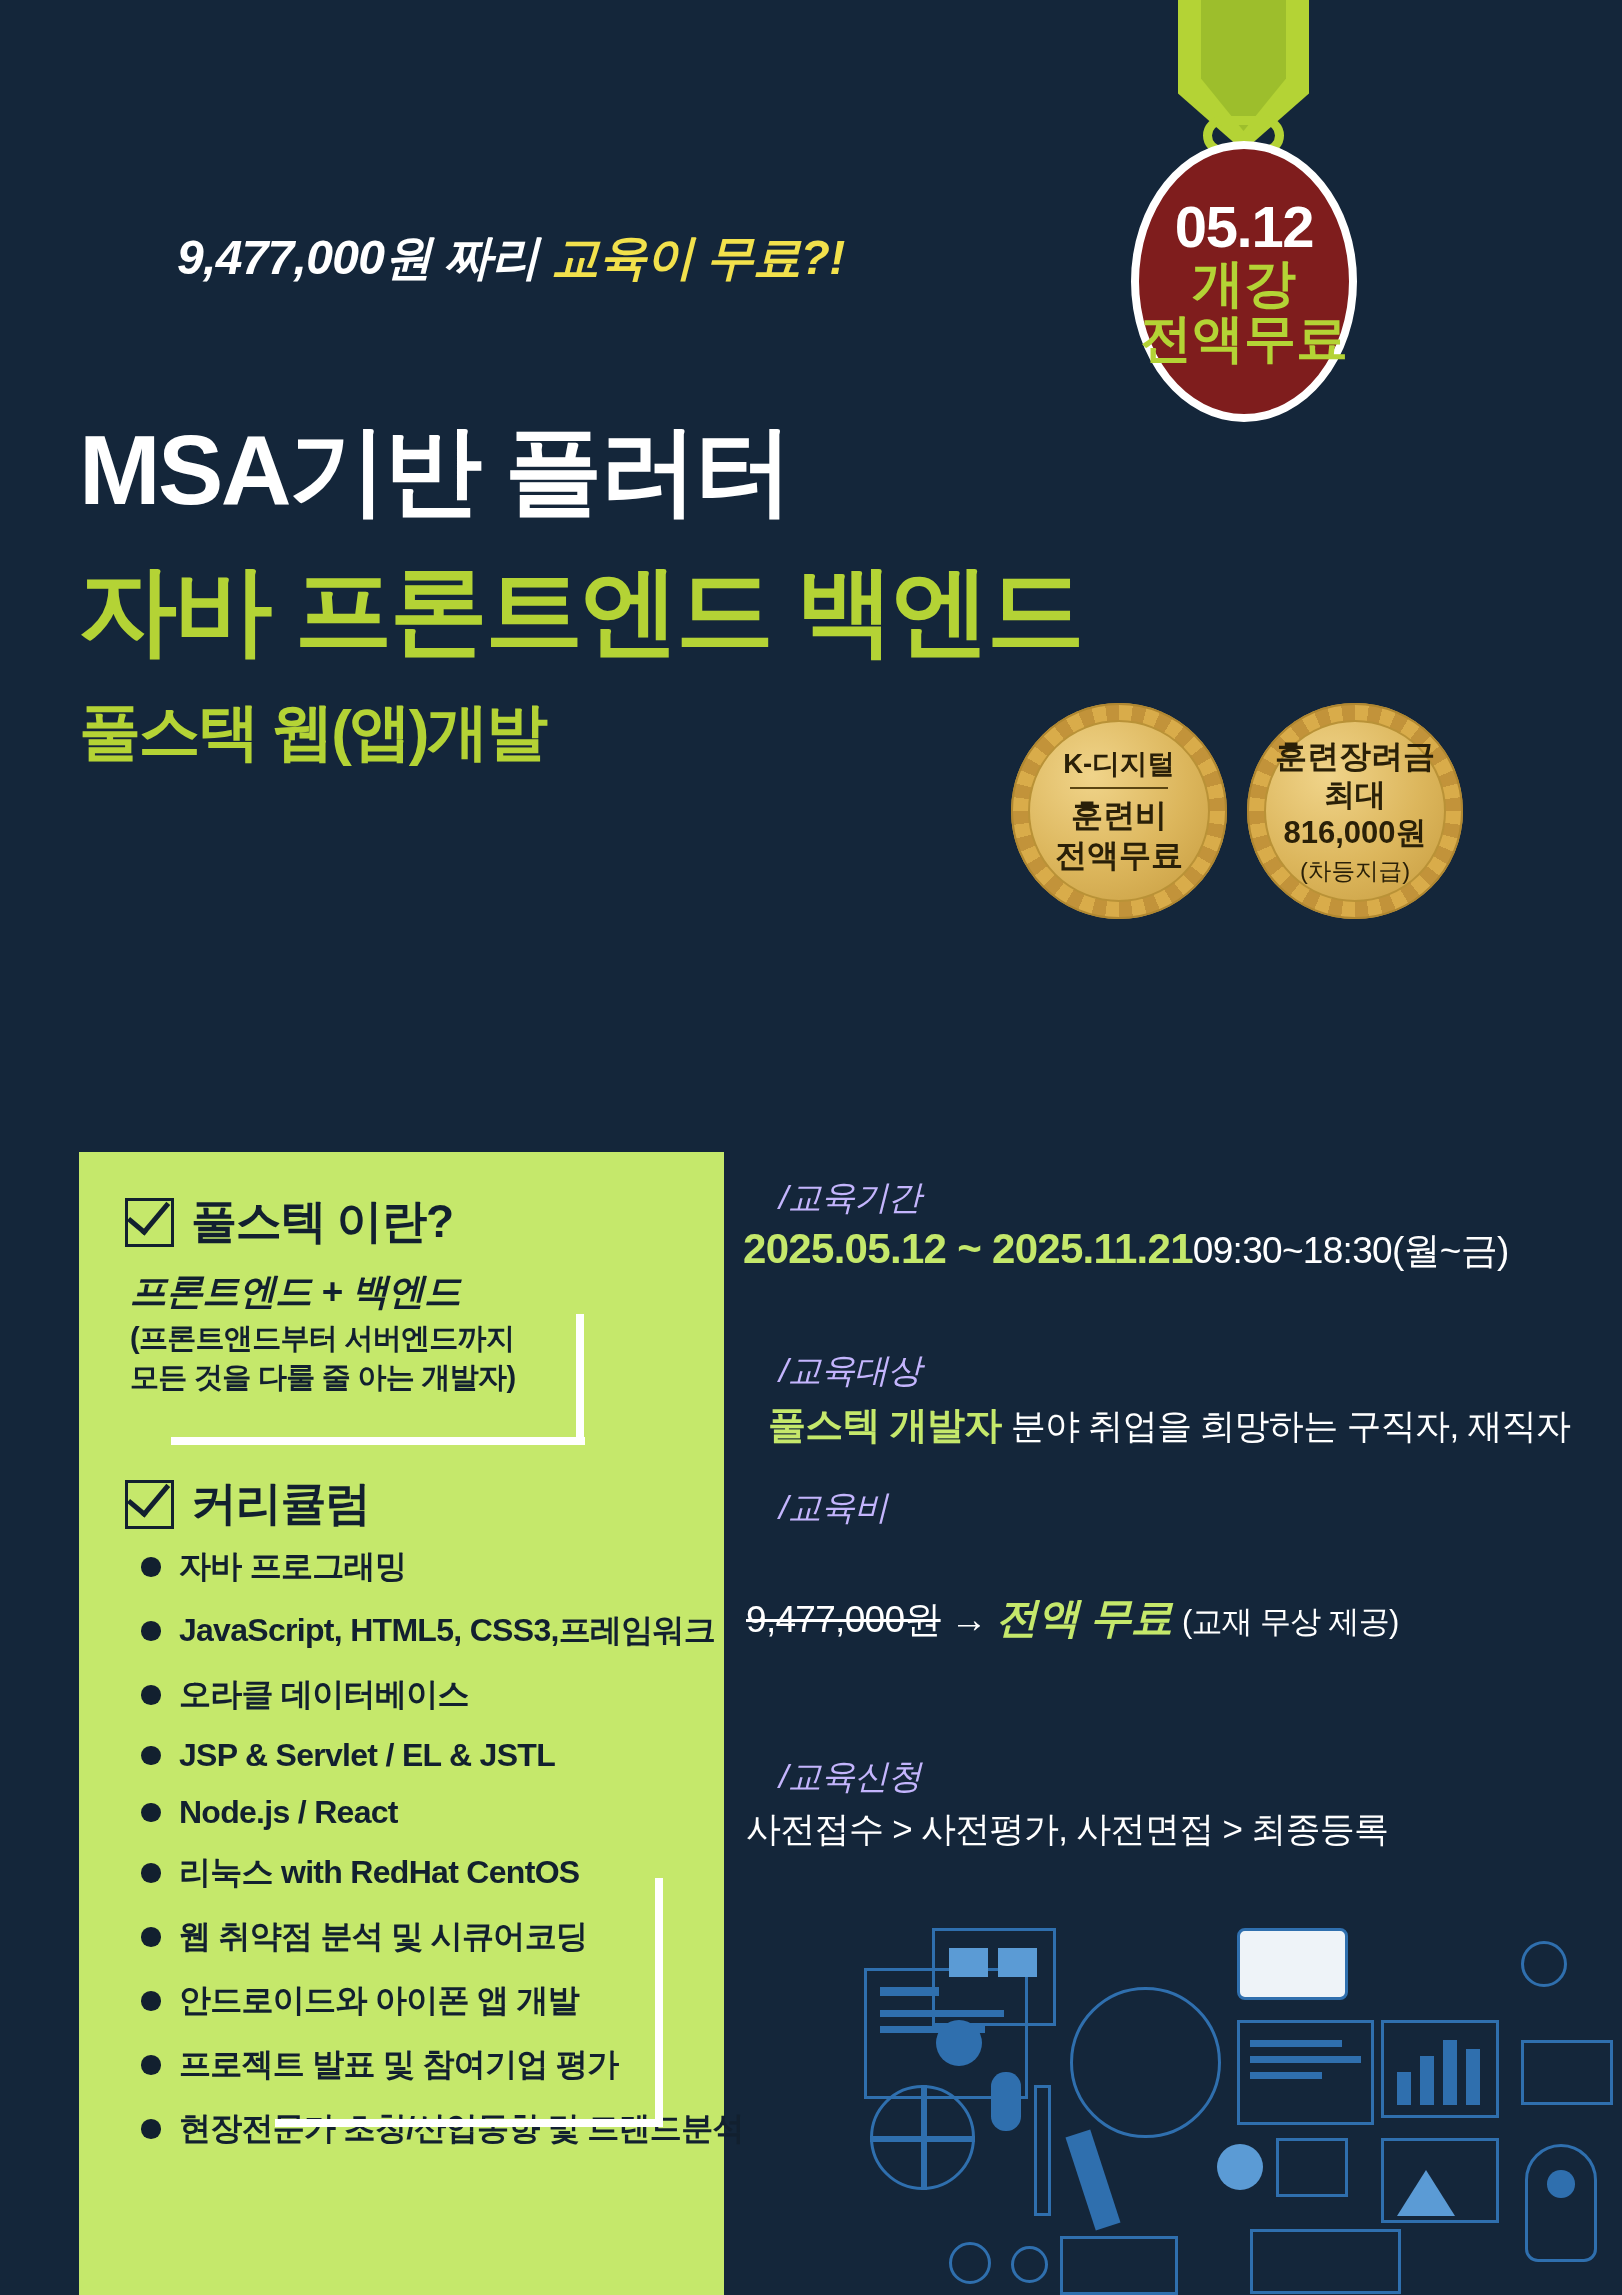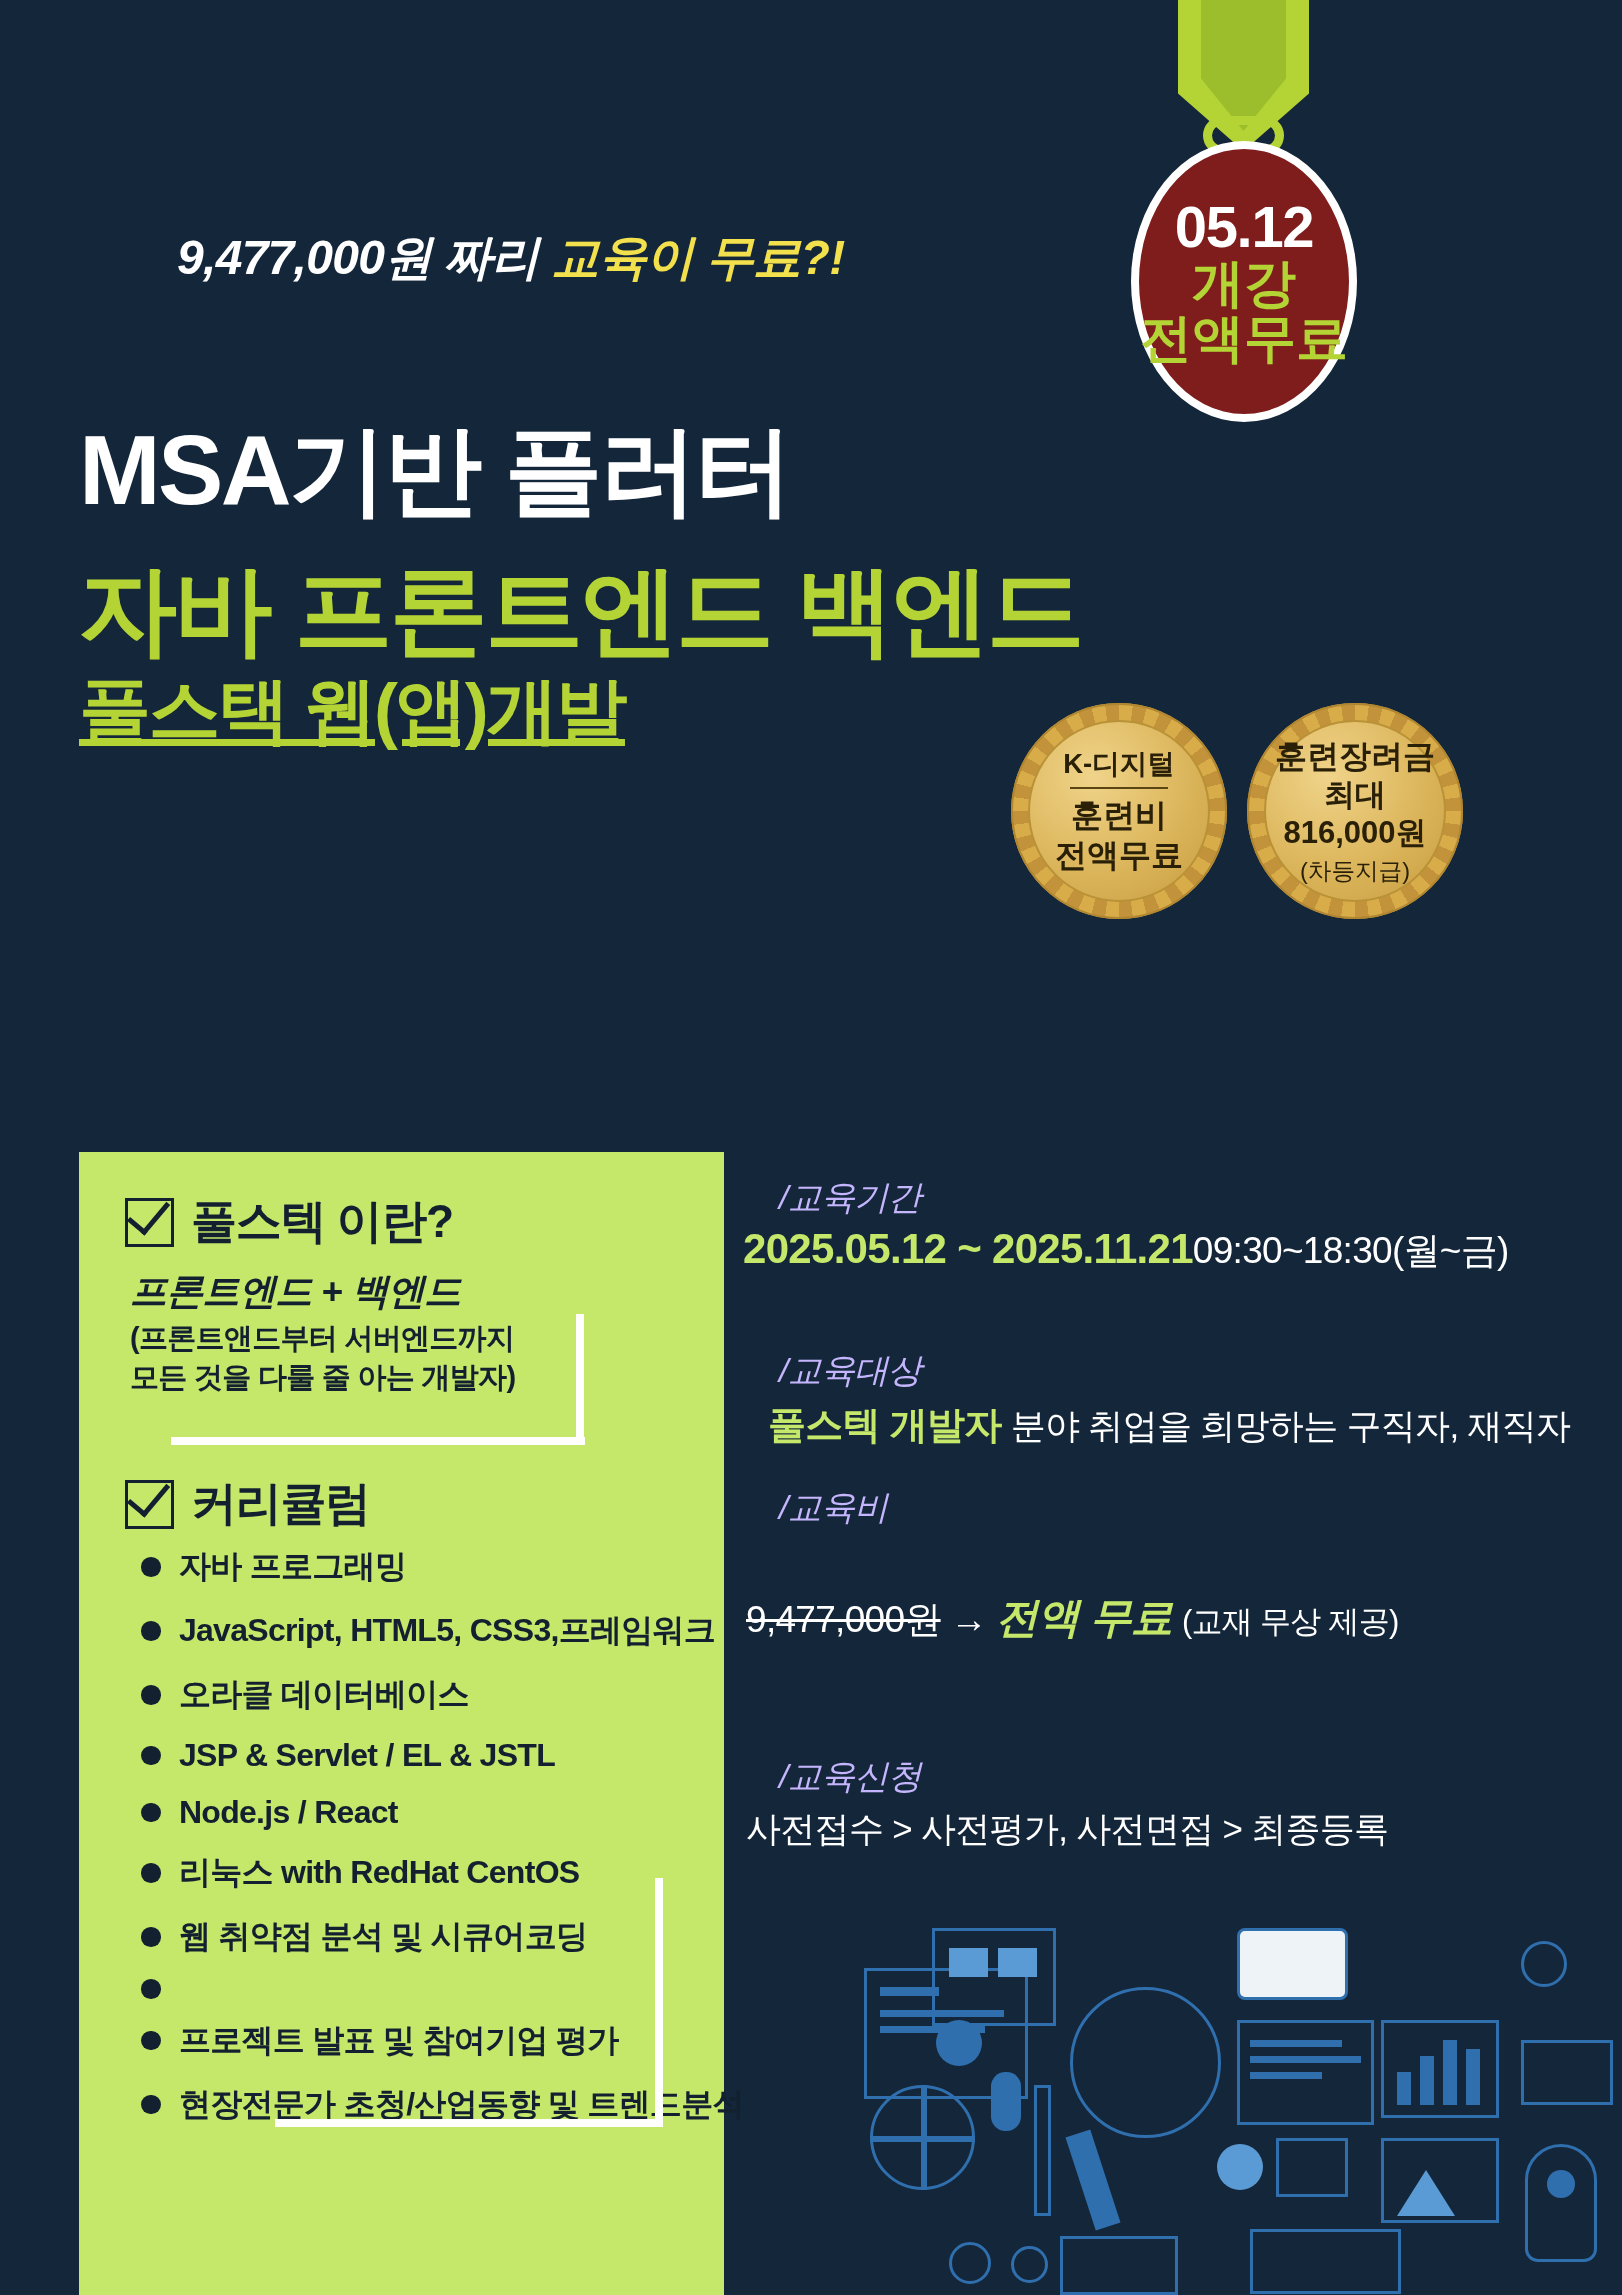--- a/index.html
+++ b/index.html
@@ -113,28 +113,27 @@
     top: 546px;
     left: 79px;
     font-size: 98px;
     font-weight: bold;
     color: #b4d335;
     letter-spacing: -2.6px;
     white-space: nowrap;
   }
   .title-3 {
     position: absolute;
-    top: 663px;
+    top: 690px;
     left: 79px;
-    font-size: 72px;
+    font-size: 62px;
     font-weight: bold;
     color: #b4d335;
     letter-spacing: -2.6px;
     white-space: nowrap;
-    text-decoration: underline;
   }
 
   
   .seal {
     position: absolute;
     width: 216px;
     height: 216px;
     border-radius: 50%;
     background:
       repeating-conic-gradient(#d9ac4a 0deg 7.5deg, #c2933a 7.5deg 15deg);
@@ -427,20 +426,21 @@
       <li>
           <span class="bullet"></span>
           <span>리눅스 with RedHat CentOS</span>
         </li>
       <li>
           <span class="bullet"></span>
           <span>웹 취약점 분석 및 시큐어코딩</span>
         </li>
       <li>
           <span class="bullet"></span>
+          <span>안드로이드와 아이폰 앱 개발</span>
         </li>
       <li>
           <span class="bullet"></span>
           <span>프로젝트 발표 및 참여기업 평가</span>
         </li>
       <li>
           <span class="bullet"></span>
           <span>현장전문가 초청/산업동향 및 트렌드분석</span>
         </li>
     </ul>

